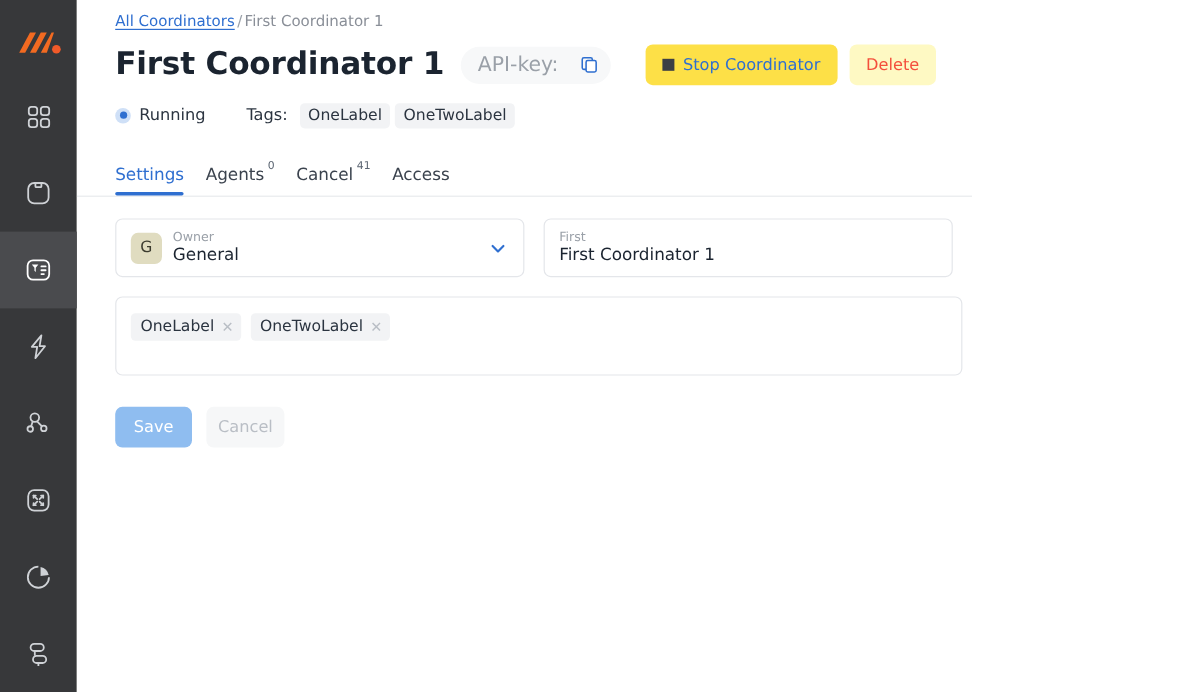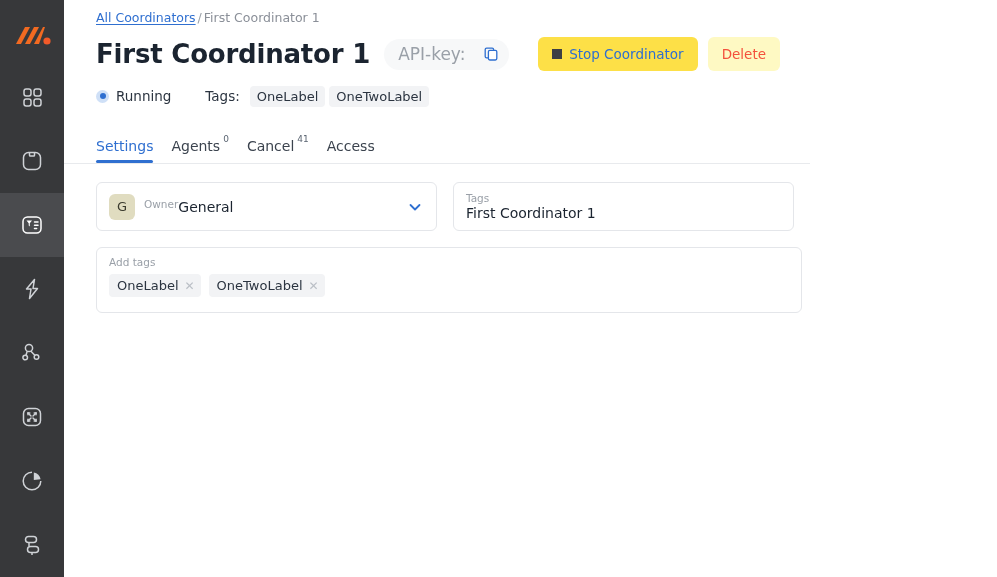--- a/index.html
+++ b/index.html
@@ -205,21 +205,21 @@
     width: 26px; height: 26px;
     background: #e0dcc0;
     border-radius: 6px;
     display: flex; align-items: center; justify-content: center;
     font-size: 13px;
     color: #3b3b2e;
     margin-right: 9px;
     flex: 0 0 26px;
     font-weight: 500;
   }
-  .owner-texts { display: flex; flex-direction: row; }
+  .owner-texts { display: flex; flex-direction: column; }
   .chevron { margin-left: auto; display: flex; align-items: center; cursor: pointer; }
 
   
   .tags-field {
     margin-top: 16px;
     width: 706px;
     min-height: 66px;
     border: 1px solid #e4e6ea;
     border-radius: 6px;
     padding: 8px 12px 10px 12px;
@@ -445,35 +445,38 @@
             <span class="field-value">General</span>
           </span>
           <span class="chevron">
             <svg width="18" height="18" viewBox="0 0 18 18" fill="none" stroke="#2f6fd0" stroke-width="1.8" stroke-linecap="round" stroke-linejoin="round">
               <path d="M4.5 7 L9 11.5 L13.5 7"></path>
             </svg>
           </span>
         </div>
 
         <div class="field field-name">
-          <span class="field-label">Tags</span>
+          <span class="field-label">First</span>
           <span class="field-value">First Coordinator 1</span>
         </div>
       </div>
 
       <div class="tags-field">
-        <div class="tags-field-label">Add tags</div>
         <div class="tags-chips">
           <span class="tag-input-chip">
             <span>OneLabel</span>
             <span class="chip-x">✕</span>
           </span>
           <span class="tag-input-chip">
             <span>OneTwoLabel</span>
             <span class="chip-x">✕</span>
           </span>
         </div>
       </div>
 
+      <div class="form-actions">
+        <button class="btn btn-save">Save</button>
+        <button class="btn btn-cancel">Cancel</button>
+      </div>
 
     </div>
   </section>
 </div>
 
 </body></html>

